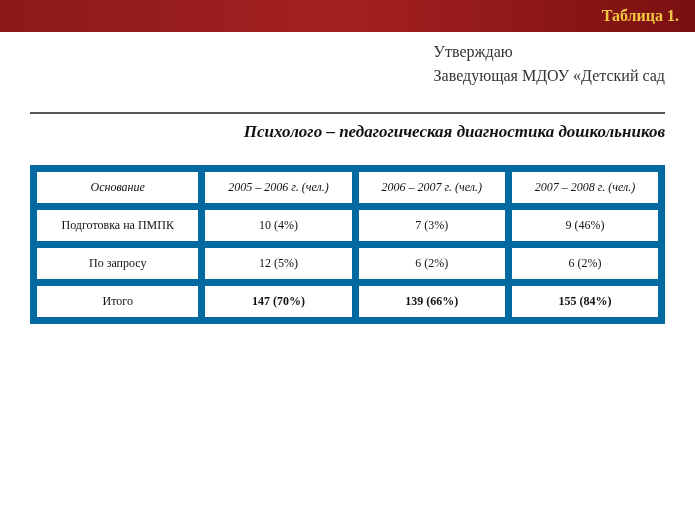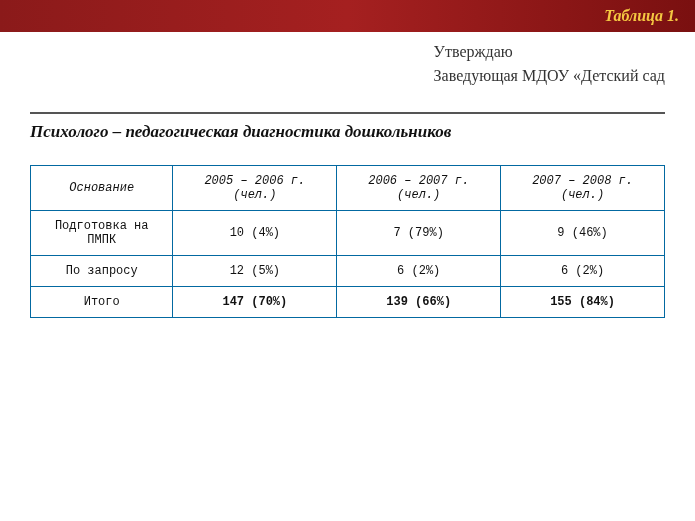--- a/index.html
+++ b/index.html
@@ -19,21 +19,20 @@
       height: 32px;
       background: linear-gradient(to right, #8b1a1a, #a52020, #7a1010);
       display: flex;
       align-items: center;
       justify-content: flex-end;
       padding-right: 16px;
     }
 
     .top-bar-title {
       color: #f5c842;
-      font-style: italic;
       font-weight: bold;
       font-size: 16px;
     }
 
     
     .approval-block {
       position: absolute;
       top: 40px;
       right: 30px;
       font-size: 16px;
@@ -50,21 +49,21 @@
       height: 1.5px;
       background: #555;
     }
 
     
     .main-title {
       position: absolute;
       top: 122px;
       left: 30px;
       right: 30px;
-      text-align: left;
+      text-align: right;
       font-size: 17px;
       font-style: italic;
       font-weight: bold;
       color: #111;
     }
 
     
     .table-container {
       position: absolute;
       top: 165px;
@@ -73,25 +72,24 @@
     }
 
     table {
       width: 100%;
       border-collapse: collapse;
       font-size: 12px;
       color: #111;
     }
 
     th, td {
-      border: 1px solid #0369a1;
+      border: 7px solid #0369a1;
       padding: 8px 6px;
       text-align: center;
       vertical-align: middle;
-      font-family: Liberation Mono, monospace;
     }
 
     th {
       font-weight: normal;
       font-style: italic;
       background: #fff;
     }
 
     td.row-label {
       text-align: center;
@@ -129,21 +127,21 @@
         <th>Основание</th>
         <th>2005 – 2006 г. (чел.)</th>
         <th>2006 – 2007 г. (чел.)</th>
         <th>2007 – 2008 г. (чел.)</th>
       </tr>
     </thead>
     <tbody id="table-body">
         <tr>
           <td class="row-label">Подготовка на ПМПК</td>
           <td>10 (4%)</td>
-          <td>7 (79%)</td>
+          <td>7 (3%)</td>
           <td>9 (46%)</td>
         </tr>
         <tr>
           <td class="row-label">По запросу</td>
           <td>12 (5%)</td>
           <td>6 (2%)</td>
           <td>6 (2%)</td>
         </tr>
         <tr class="total-row">
           <td class="row-label">Итого</td>

